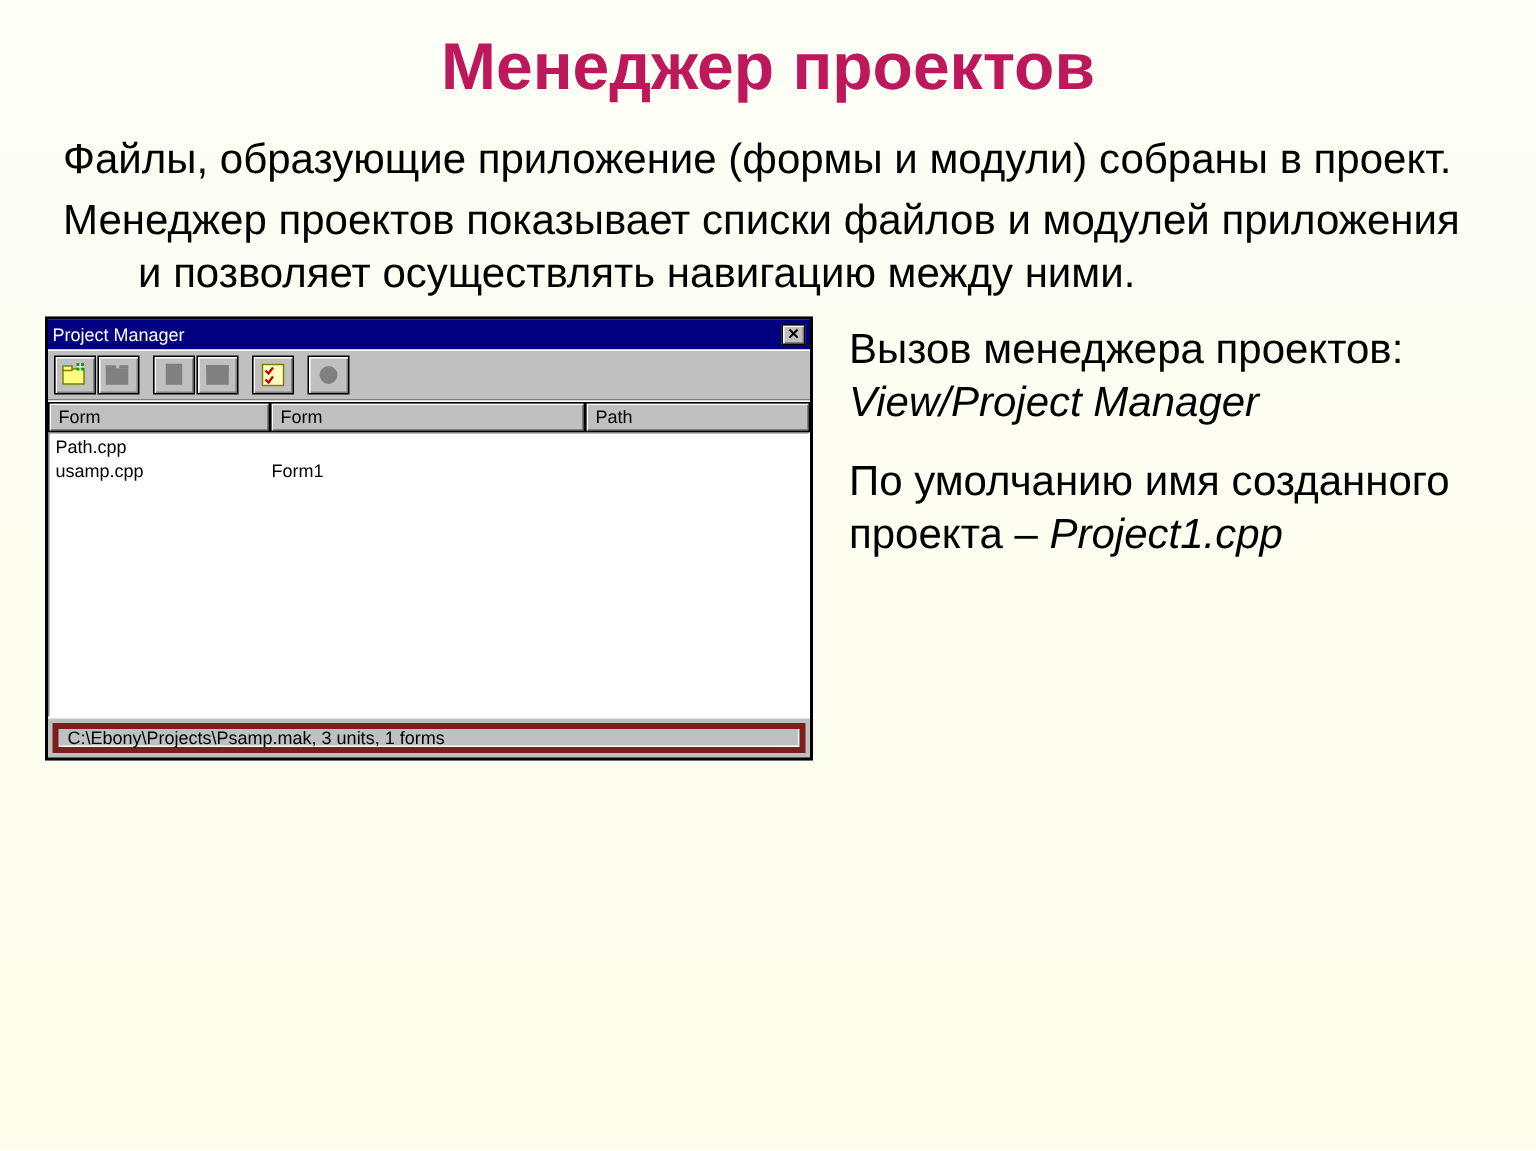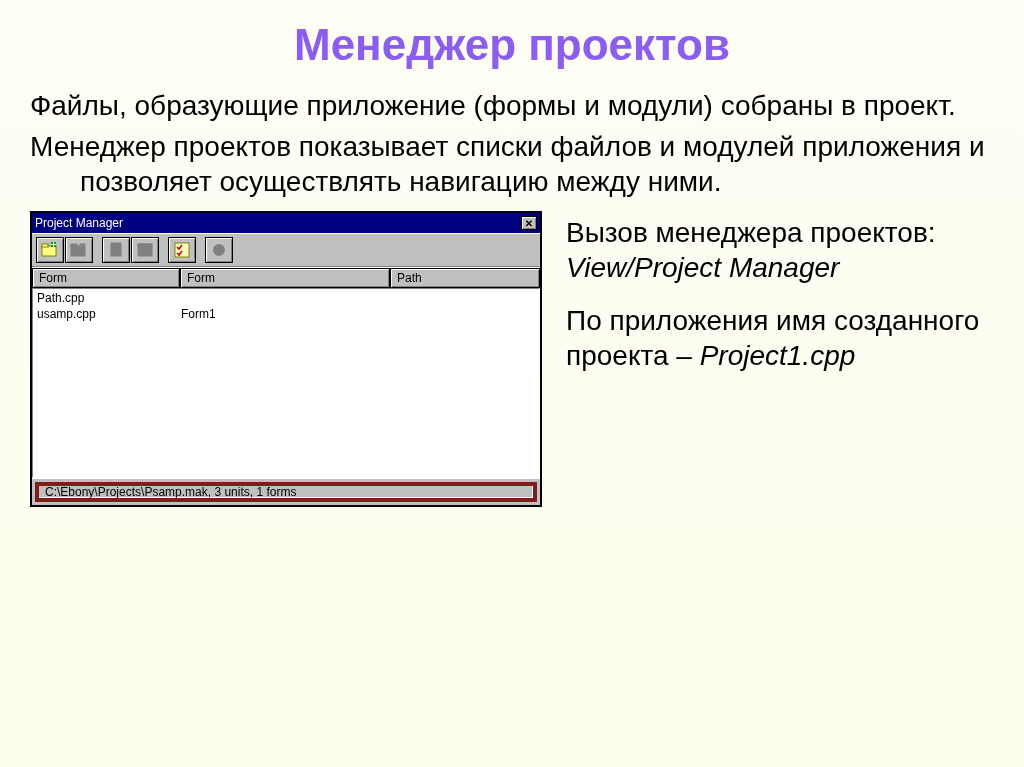--- a/index.html
+++ b/index.html
@@ -11,27 +11,27 @@
     font-family: Arial, "Helvetica Neue", sans-serif;
     color: #000;
     overflow: hidden;
     position: relative;
   }
   .slide { padding: 10px 30px 20px 30px; }
   .title {
     text-align: center;
     font-size: 44px;
     font-weight: bold;
-    color: #8b5cf6;
+    color: #be185d;
     margin: 10px 0 18px 0;
   }
   .bodytext {
     font-size: 28px;
     line-height: 1.25;
-    margin: 0 0 6px 0;
+    margin: 0 0 6px 12px;
     padding-left: 50px;
     text-indent: -50px;
   }
   .lowerwrap {
     display: flex;
     align-items: flex-start;
     gap: 24px;
     margin-top: 12px;
   }
   .rightcol {
@@ -232,18 +232,18 @@
         <div class="pm-status-inner">C:\Ebony\Projects\Psamp.mak, 3 units, 1 forms</div>
       </div>
     </div>
 
     <div class="rightcol">
       <p>
         <span>Вызов менеджера проектов:</span><br>
         <span class="italic">View/Project Manager</span>
       </p>
       <p>
-        <span>По приложения имя созданного проекта – </span>
+        <span>По умолчанию имя созданного проекта – </span>
         <span class="italic">Project1.cpp</span>
       </p>
     </div>
   </div>
 </div>
 
 </body></html>

